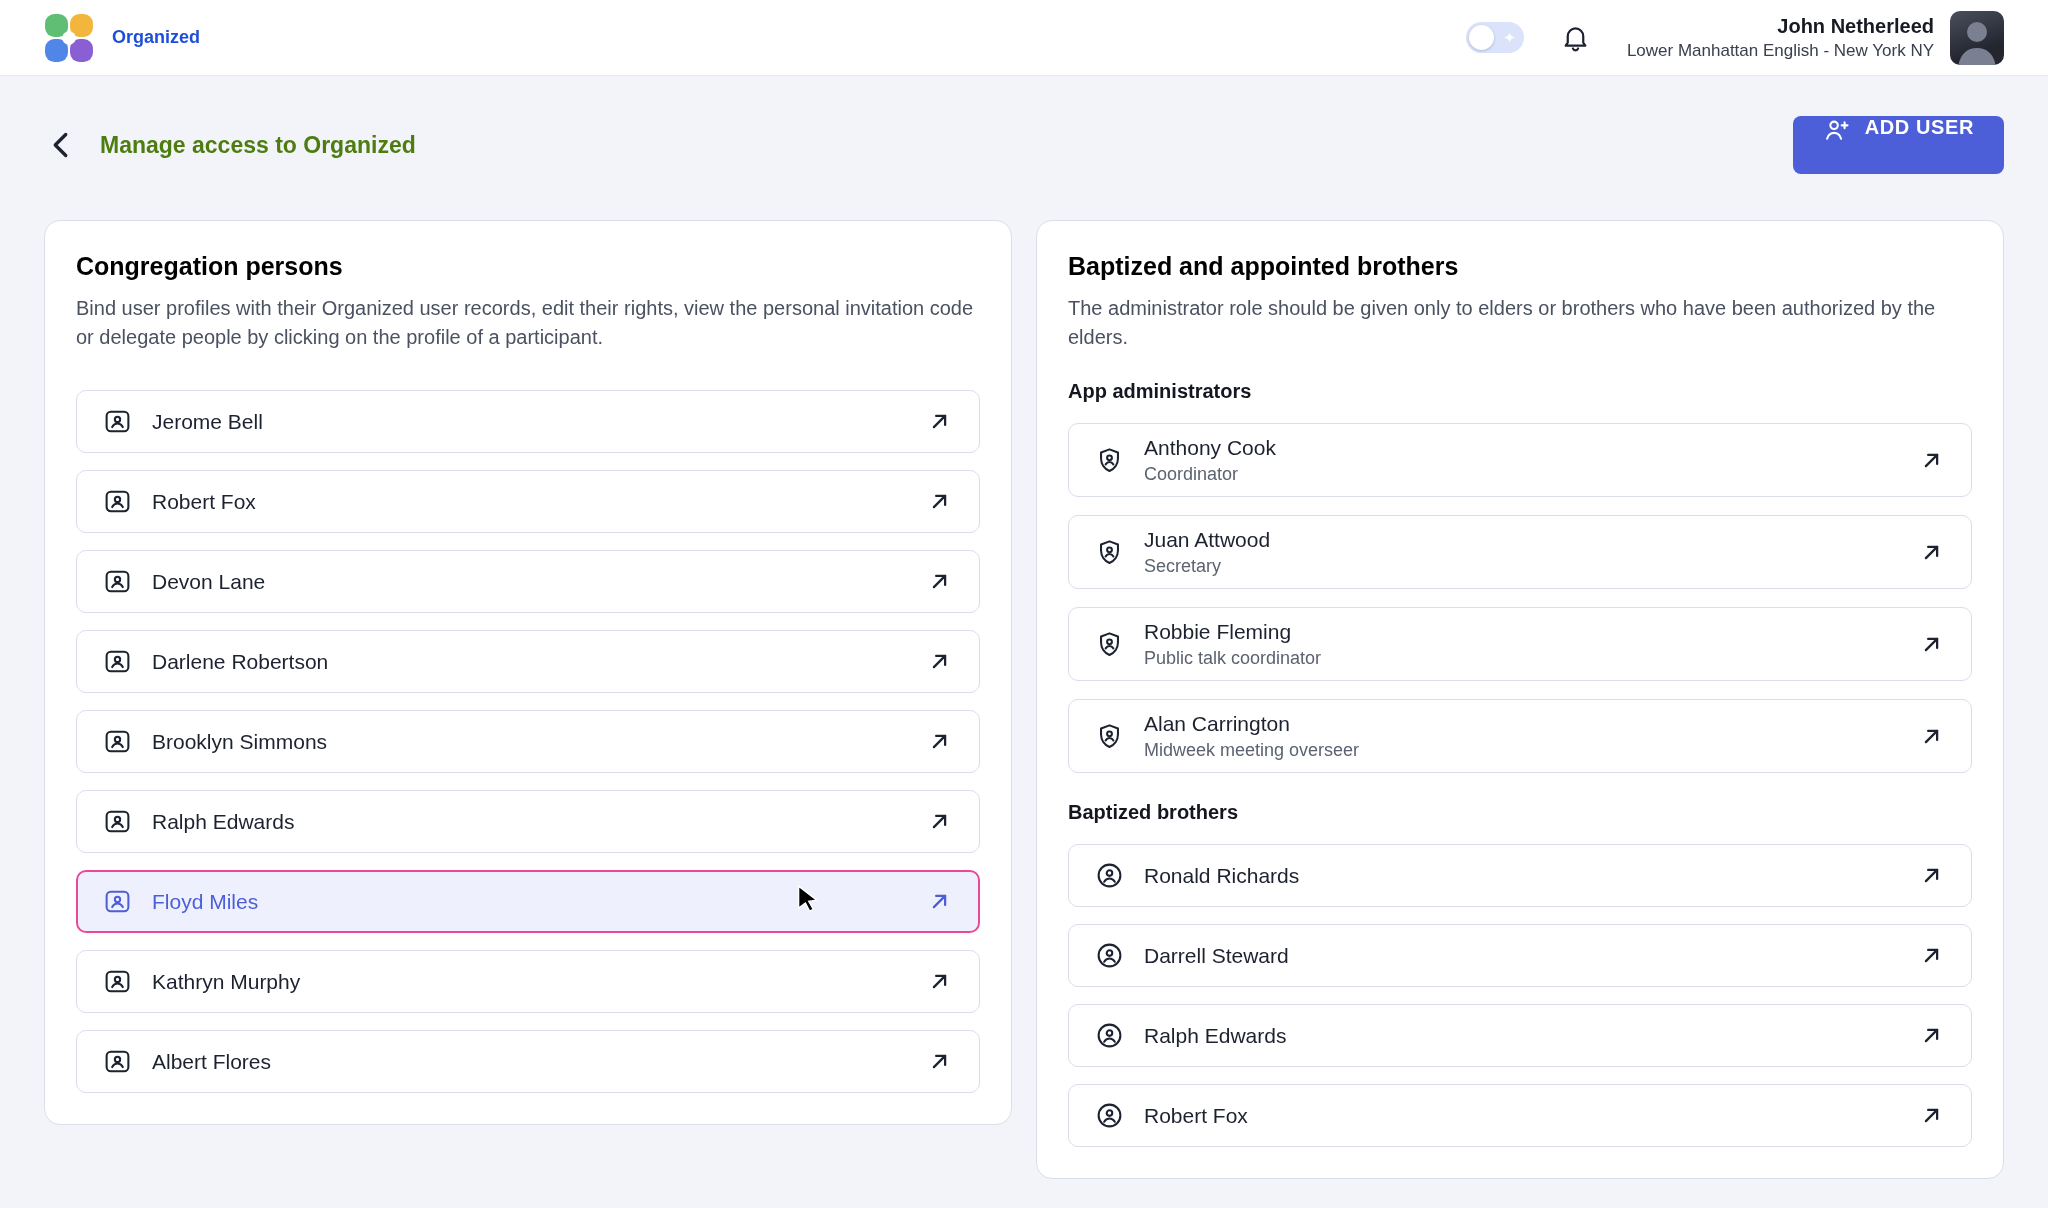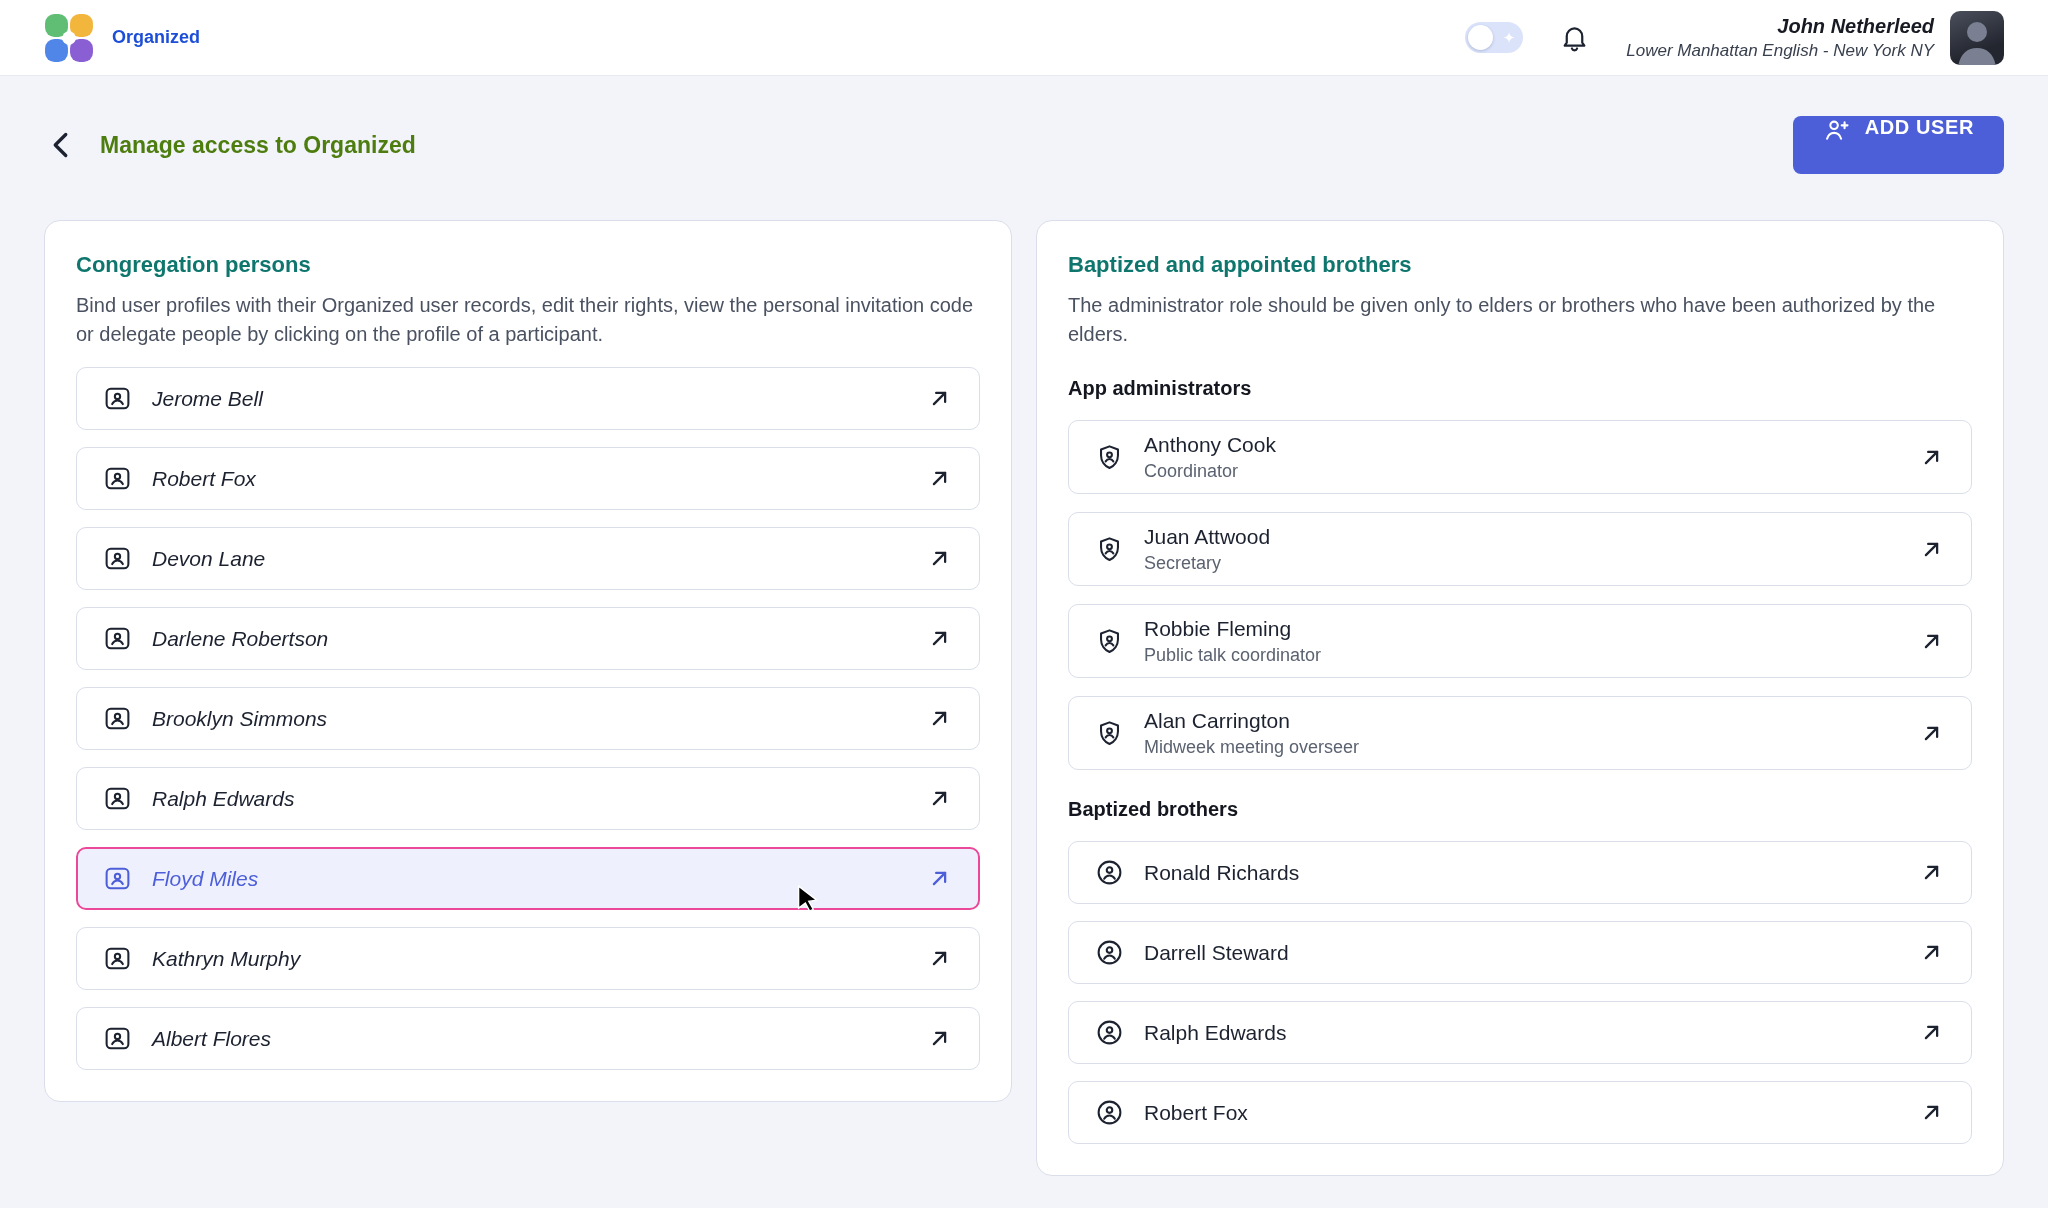--- a/index.html
+++ b/index.html
@@ -26,21 +26,21 @@
     position:relative; cursor:pointer;
   }
   .toggle .knob {
     position:absolute; left:3px; top:3px; width:25px; height:25px;
     border-radius:50%; background:#ffffff; box-shadow:0 1px 3px rgba(40,60,120,.25);
   }
   .toggle .spark {
     position:absolute; right:8px; top:6px; font-size:15px; color:#ffffff; line-height:19px;
   }
   .bell { width:31px; height:31px; display:block; cursor:pointer; }
-  .user-block { display:flex; align-items:center; gap:16px;font-style:italic; }
+  .user-block { display:flex; align-items:center; gap:16px; }
   .user-meta { text-align:right; }
   .user-name { font-size:20px; font-weight:700; color:#171a22; }
   .user-sub { font-size:17px; color:#39404e; margin-top:3px; }
   .avatar {
     width:54px; height:54px; border-radius:10px; overflow:hidden;
     background:linear-gradient(160deg,#4a4f5c 0%,#23262f 70%);
     display:flex; align-items:flex-end; justify-content:center;
   }
 
   
@@ -58,23 +58,23 @@
 
   
   .cards {
     margin-top:46px;
     display:grid; grid-template-columns:1fr 1fr; gap:24px; align-items:start;
   }
   .card {
     background:#ffffff; border:1px solid #dadeea; border-radius:16px;
     padding:31px 31px 31px 31px;
   }
-  .card-title { font-size:22px; font-weight:700; color:#0f766e; }
+  .card-title { font-size:25px; font-weight:700; color:#000000; }
   .card-desc { font-size:20px; line-height:1.45; color:#4a5160; margin-top:13px; }
-  .list { margin-top:18px;font-style:italic; }
+  .list { margin-top:38px; }
   .section-label { font-size:20px; font-weight:700; color:#14171f; margin:28px 0 20px 0; }
 
   .row {
     display:flex; align-items:center; gap:20px;
     border:1px solid #d9dee9; border-radius:10px; background:#ffffff;
     height:63px; padding:0 26px; margin-bottom:17px;
     color:#1d2230; cursor:pointer;
   }
   .row:last-child { margin-bottom:0; }
   .row-icon { width:29px; height:29px; flex:0 0 auto; display:block; }

